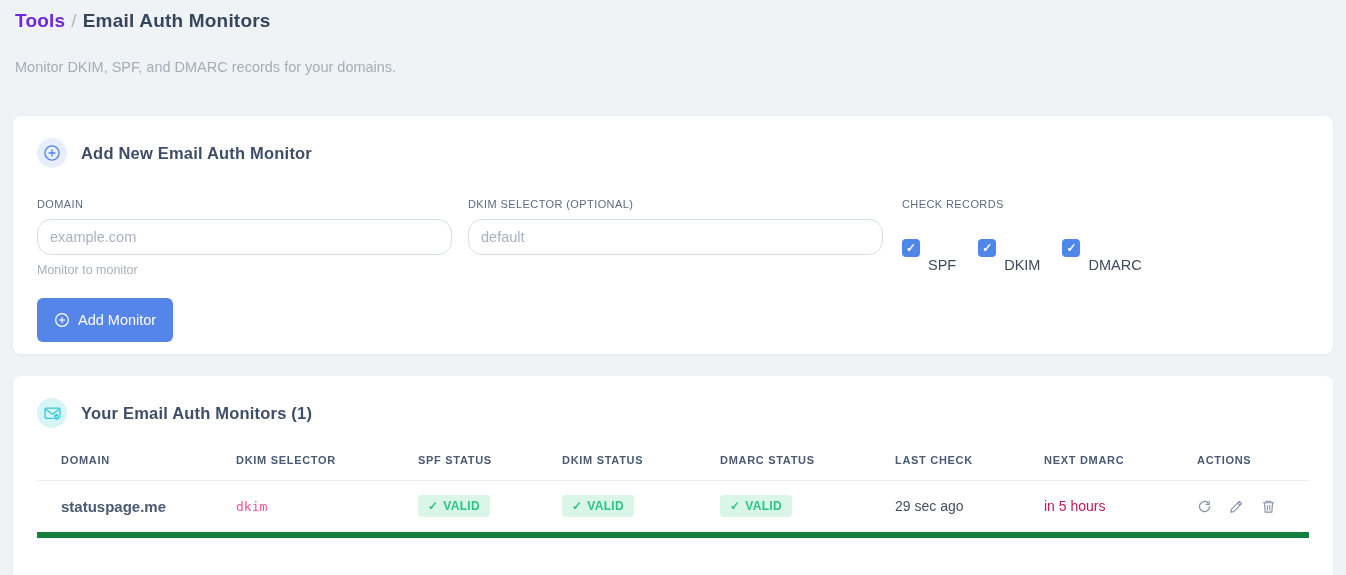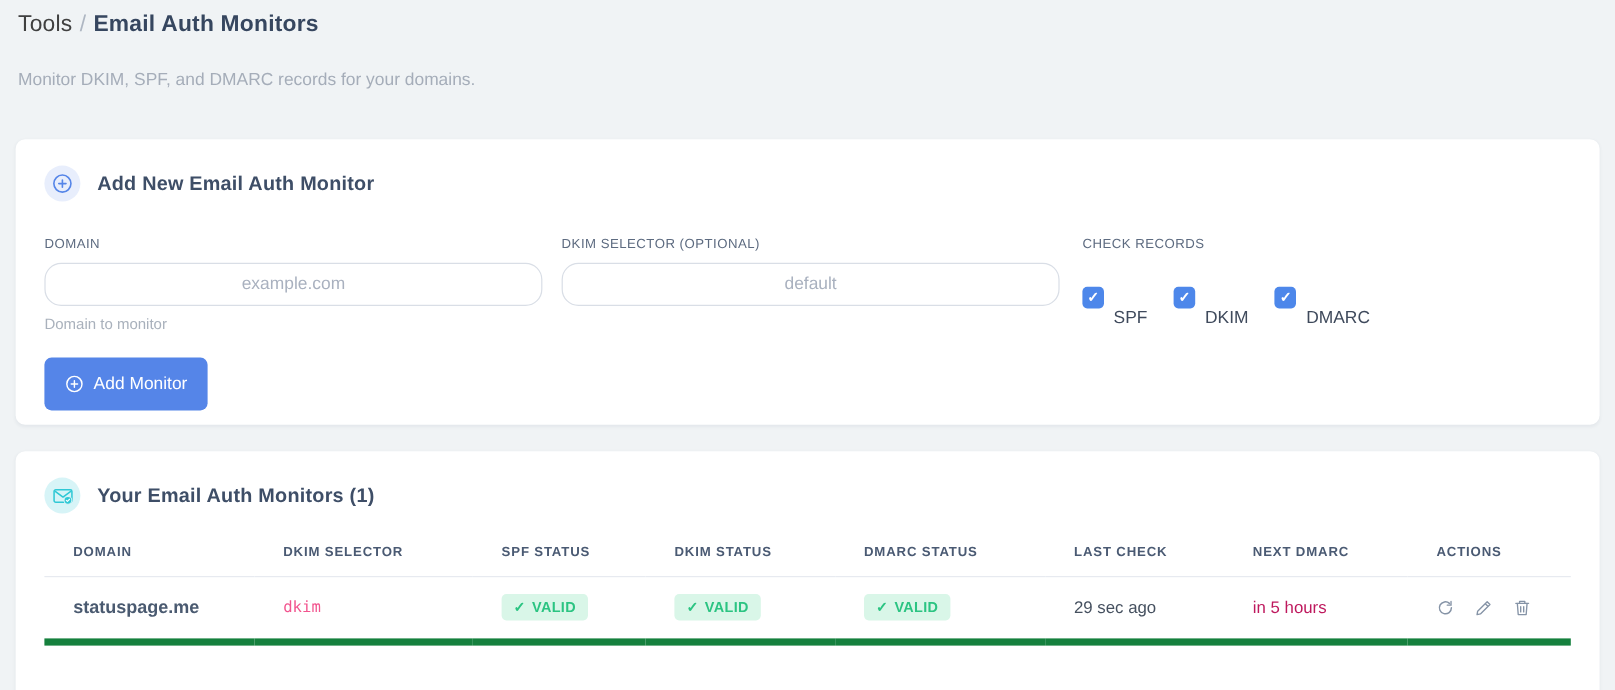--- a/index.html
+++ b/index.html
@@ -7,21 +7,21 @@
   body {
     background:#f0f3f5;
     font-family:"Liberation Sans", sans-serif;
     color:#3a4b66;
   }
   .page { padding:0 13px; }
 
   
   .page-header { padding:10px 2px 0 2px; }
   .breadcrumb { font-size:19px; font-weight:700; letter-spacing:.2px; }
-  .crumb-root { color:#404040; font-weight:400; cursor:pointer; }
+  .crumb-root { color:#6d28d9; font-weight:700; cursor:pointer; }
   .crumb-sep { color:#aeb6c2; font-weight:400; margin:0 6px; }
   .crumb-current { color:#36465f; }
   .subtitle { margin-top:27px; font-size:14.5px; color:#a5adb9; }
 
   
   .card {
     background:#ffffff;
     border-radius:8px;
     box-shadow:0 1px 3px rgba(40,55,80,.06);
     padding:22px 24px;
@@ -45,21 +45,21 @@
   .field-checks { width:auto; margin-left:3px; }
   .field-label {
     display:block; font-size:11px; font-weight:400; color:#5d6b80;
     letter-spacing:.4px; margin-bottom:9px;
   }
   .text-input {
     width:100%; height:36px;
     border:1px solid #d9dee6; border-radius:14px;
     padding:0 12px; font-size:14.5px; color:#3a4b66;
     font-family:"Liberation Sans", sans-serif;
-    outline:none; background:#fff;text-align:center;
+    outline:none; background:#fff;
   }
   .text-input::placeholder { color:#a9b1bf; }
   .help-text { margin-top:8px; font-size:12.5px; color:#a9b1bc; }
 
   .check-row { display:flex; align-items:center; gap:22px; margin-top:13px; }
   .check-item { display:flex; align-items:center; gap:8px; cursor:pointer; }
   .checkbox {
     width:18px; height:18px; border-radius:4px; background:#4d87ea;
     display:flex; align-items:center; justify-content:center;
     color:#fff; font-size:12px; font-weight:700; line-height:1;
@@ -119,21 +119,21 @@
             <path d="M12 8v8M8 12h8"></path>
         </svg>
       </span>
       <h2 class="card-title">Add New Email Auth Monitor</h2>
     </div>
 
     <div class="form-row">
       <div class="field">
         <label class="field-label">DOMAIN</label>
         <input class="text-input" type="text" placeholder="example.com" style="">
-        <div class="help-text">Domain to monitor</div>
+        <div class="help-text">Monitor to monitor</div>
       </div>
 
       <div class="field">
         <label class="field-label">DKIM SELECTOR (OPTIONAL)</label>
         <input class="text-input" type="text" placeholder="default" style="">
       </div>
 
       <div class="field field-checks">
         <label class="field-label">CHECK RECORDS</label>
         <div class="check-row">

